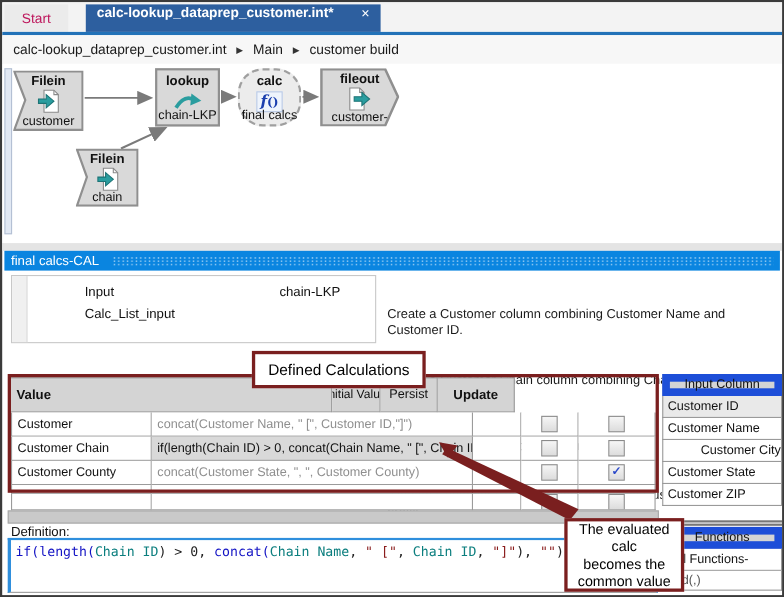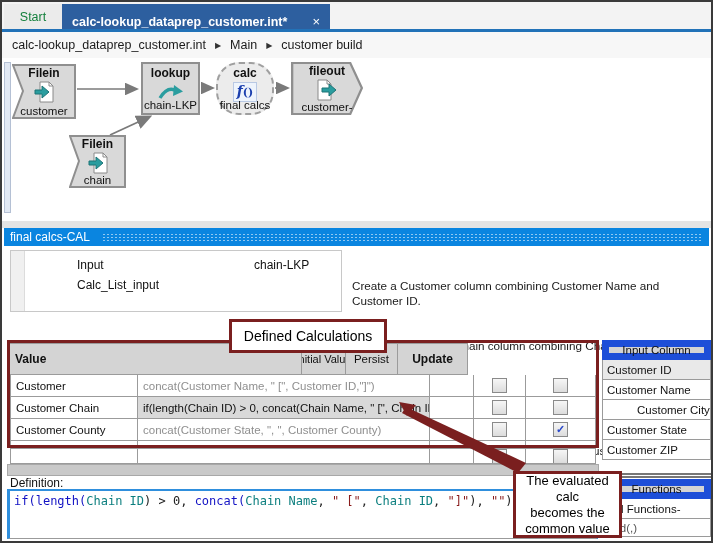--- a/index.html
+++ b/index.html
@@ -1,23 +1,23 @@
 <!DOCTYPE html>
 <html><head>
 <meta charset="utf-8">
 <style>
   html,body{margin:0;padding:0;background:#cfcfcf;font-family:"Liberation Sans",sans-serif;}
   #win{position:relative;width:713px;height:543px;background:#fff;border:2px solid #3a3a3a;box-sizing:border-box;overflow:hidden;}
   .abs{position:absolute;}
   
   .tabbar{left:0;top:0;width:709px;height:27px;background:#f3f3f3;}
-  .tab-start{left:2px;top:2px;width:58px;height:25px;background:#ebebeb;color:#15803d;
+  .tab-start{left:2px;top:2px;width:58px;height:25px;background:#ebebeb;color:#be185d;
     font-size:12.5px;display:flex;align-items:center;justify-content:center;}
-  .tab-active{left:60px;top:2px;width:268px;height:25px;background:#2d5f9f;color:#fff;
-    font-size:12.5px;font-weight:bold;display:flex;align-items:flex-end;padding:0 10px;gap:10px;box-sizing:border-box;}
+  .tab-active{left:76px;top:2px;width:268px;height:25px;background:#2d5f9f;color:#fff;
+    font-size:12.5px;font-weight:bold;display:flex;align-items:flex-start;padding:0 10px;gap:10px;box-sizing:border-box;}
   .tab-close{font-weight:normal;font-size:13px;margin-left:auto;cursor:default;}
   .tabline{left:0;top:27px;width:709px;height:3px;background:#2272b8;}
   
   .crumbbar{left:0;top:30px;width:709px;height:26px;background:#f7f7f7;display:flex;align-items:center;
     font-size:12.5px;color:#1a1a1a;padding-left:10px;box-sizing:border-box;gap:9px;}
   .crumb-sep{font-size:8px;color:#333;}
   
   .canvas{left:0;top:56px;width:709px;height:163px;background:#fff;}
   .palette{left:2px;top:60px;width:7px;height:151px;background:#e1e8f3;border:1px solid #b4c0d4;box-sizing:border-box;}
   .node{position:absolute;}

